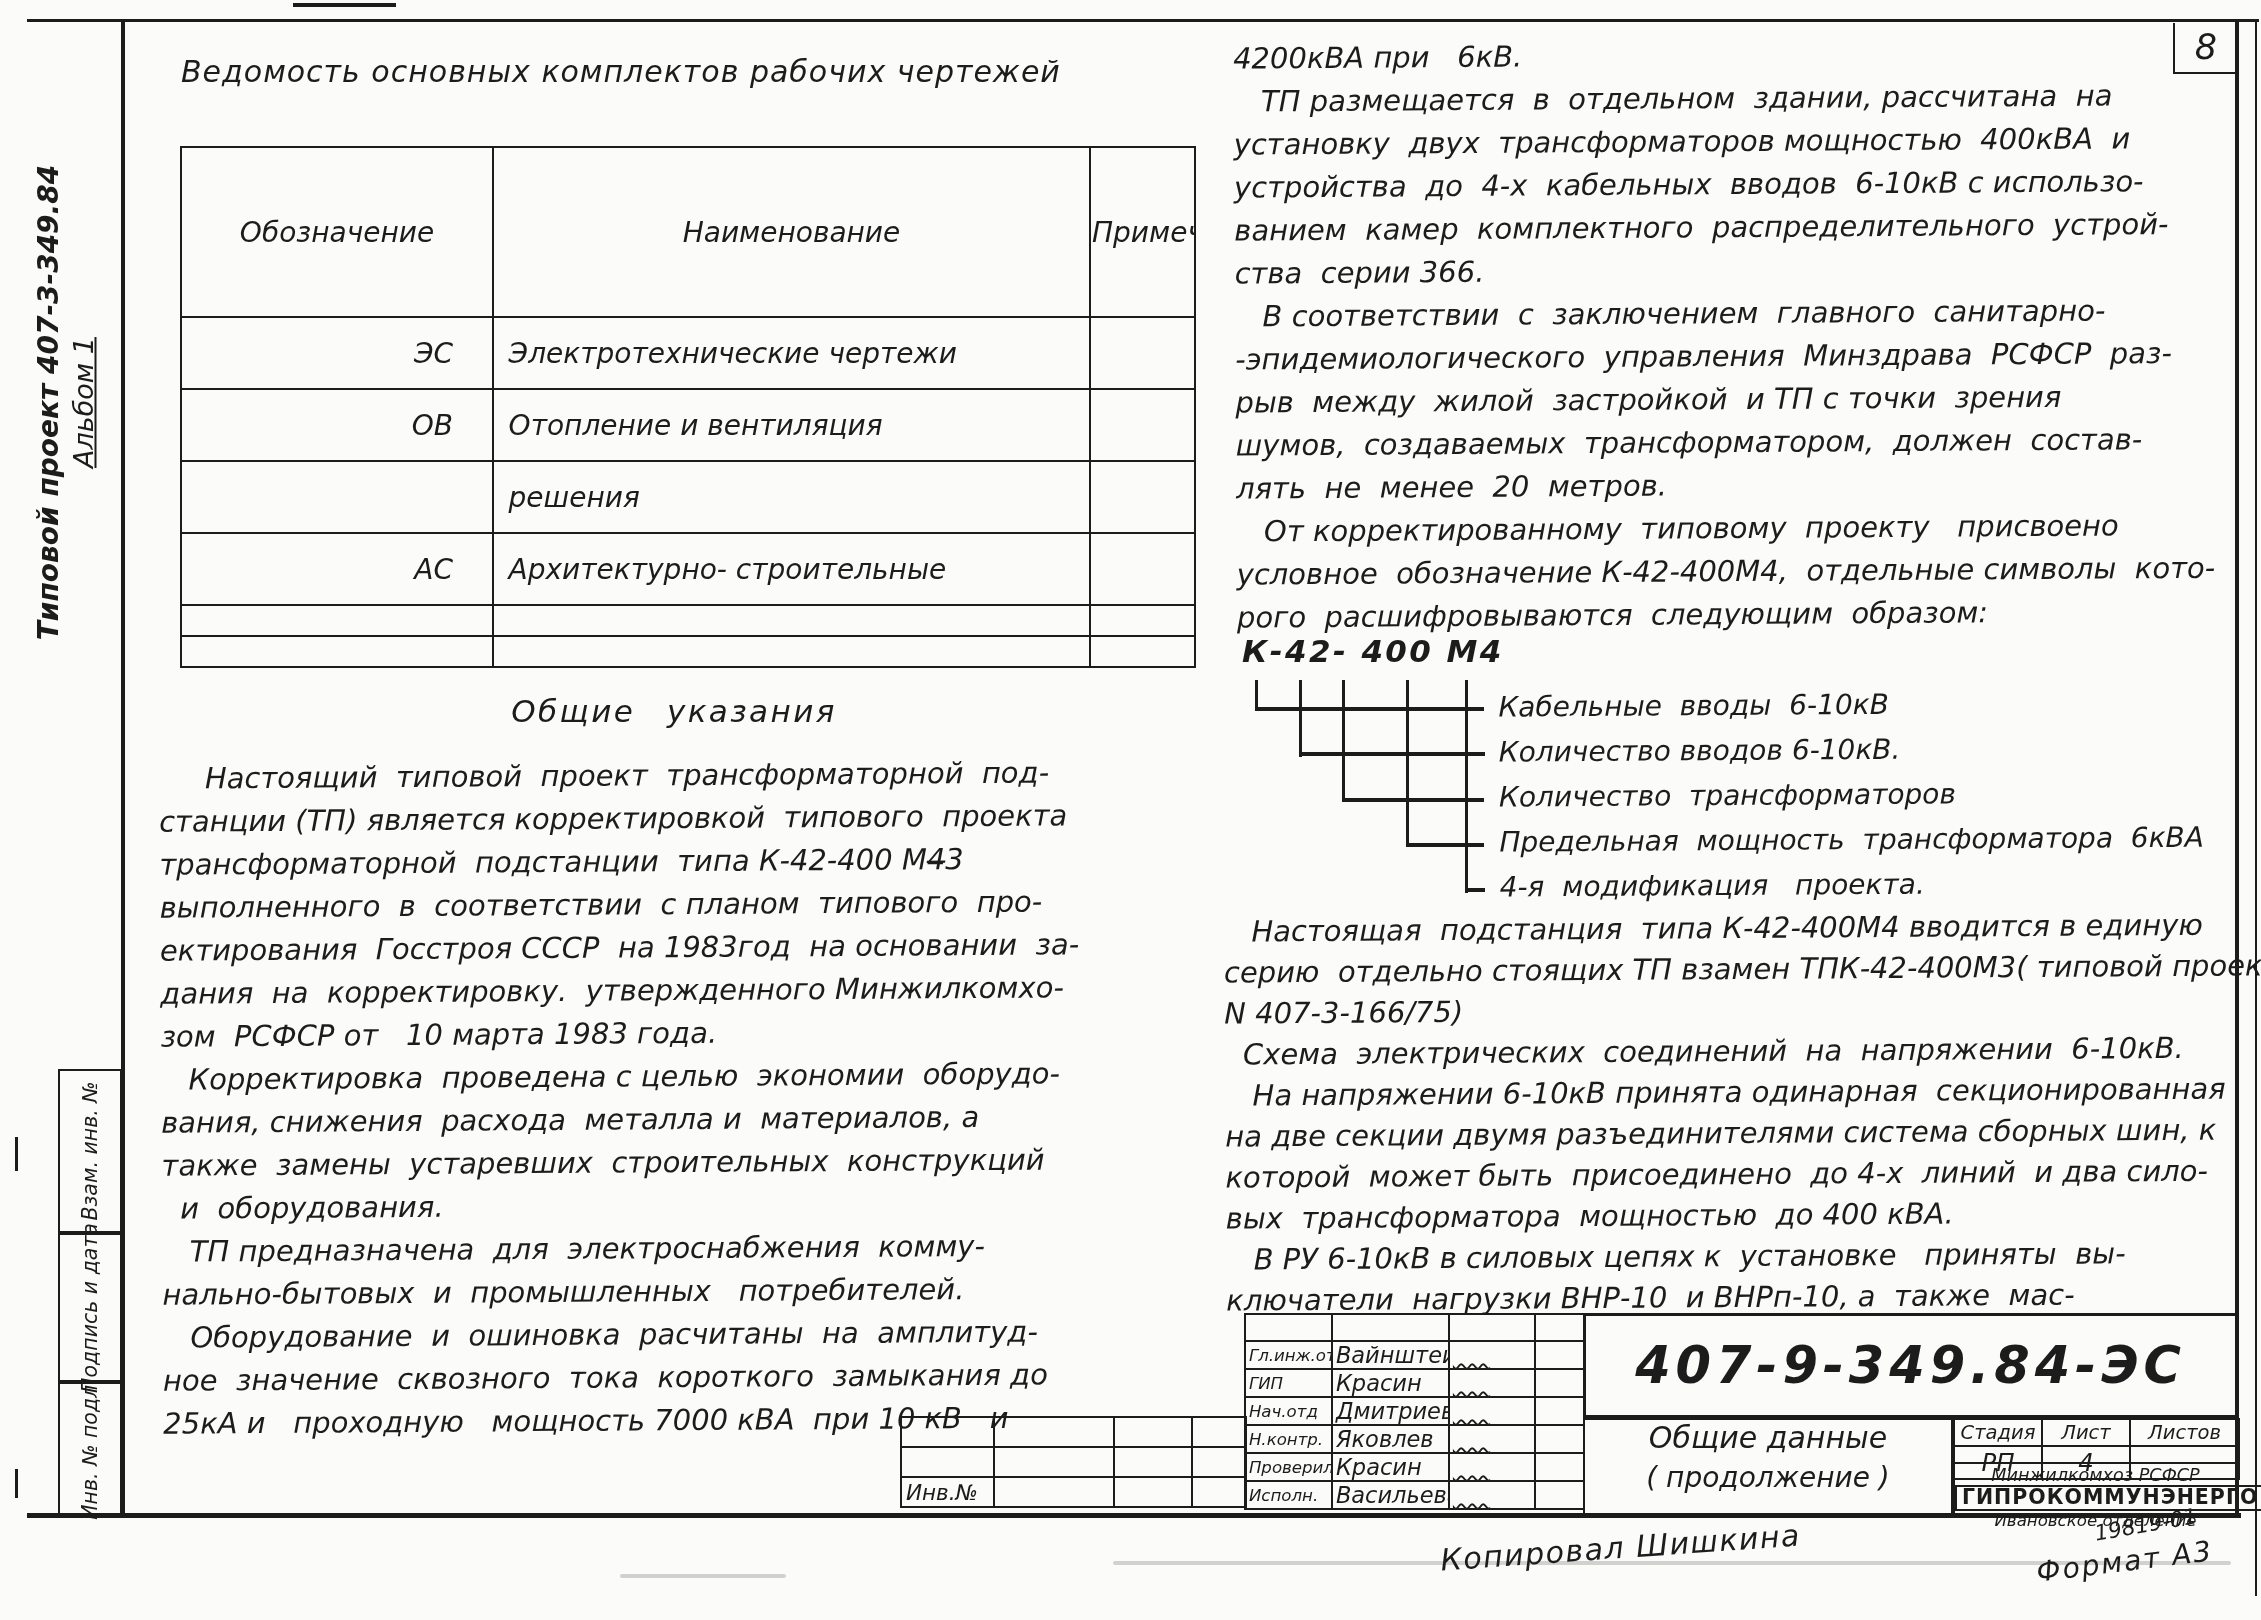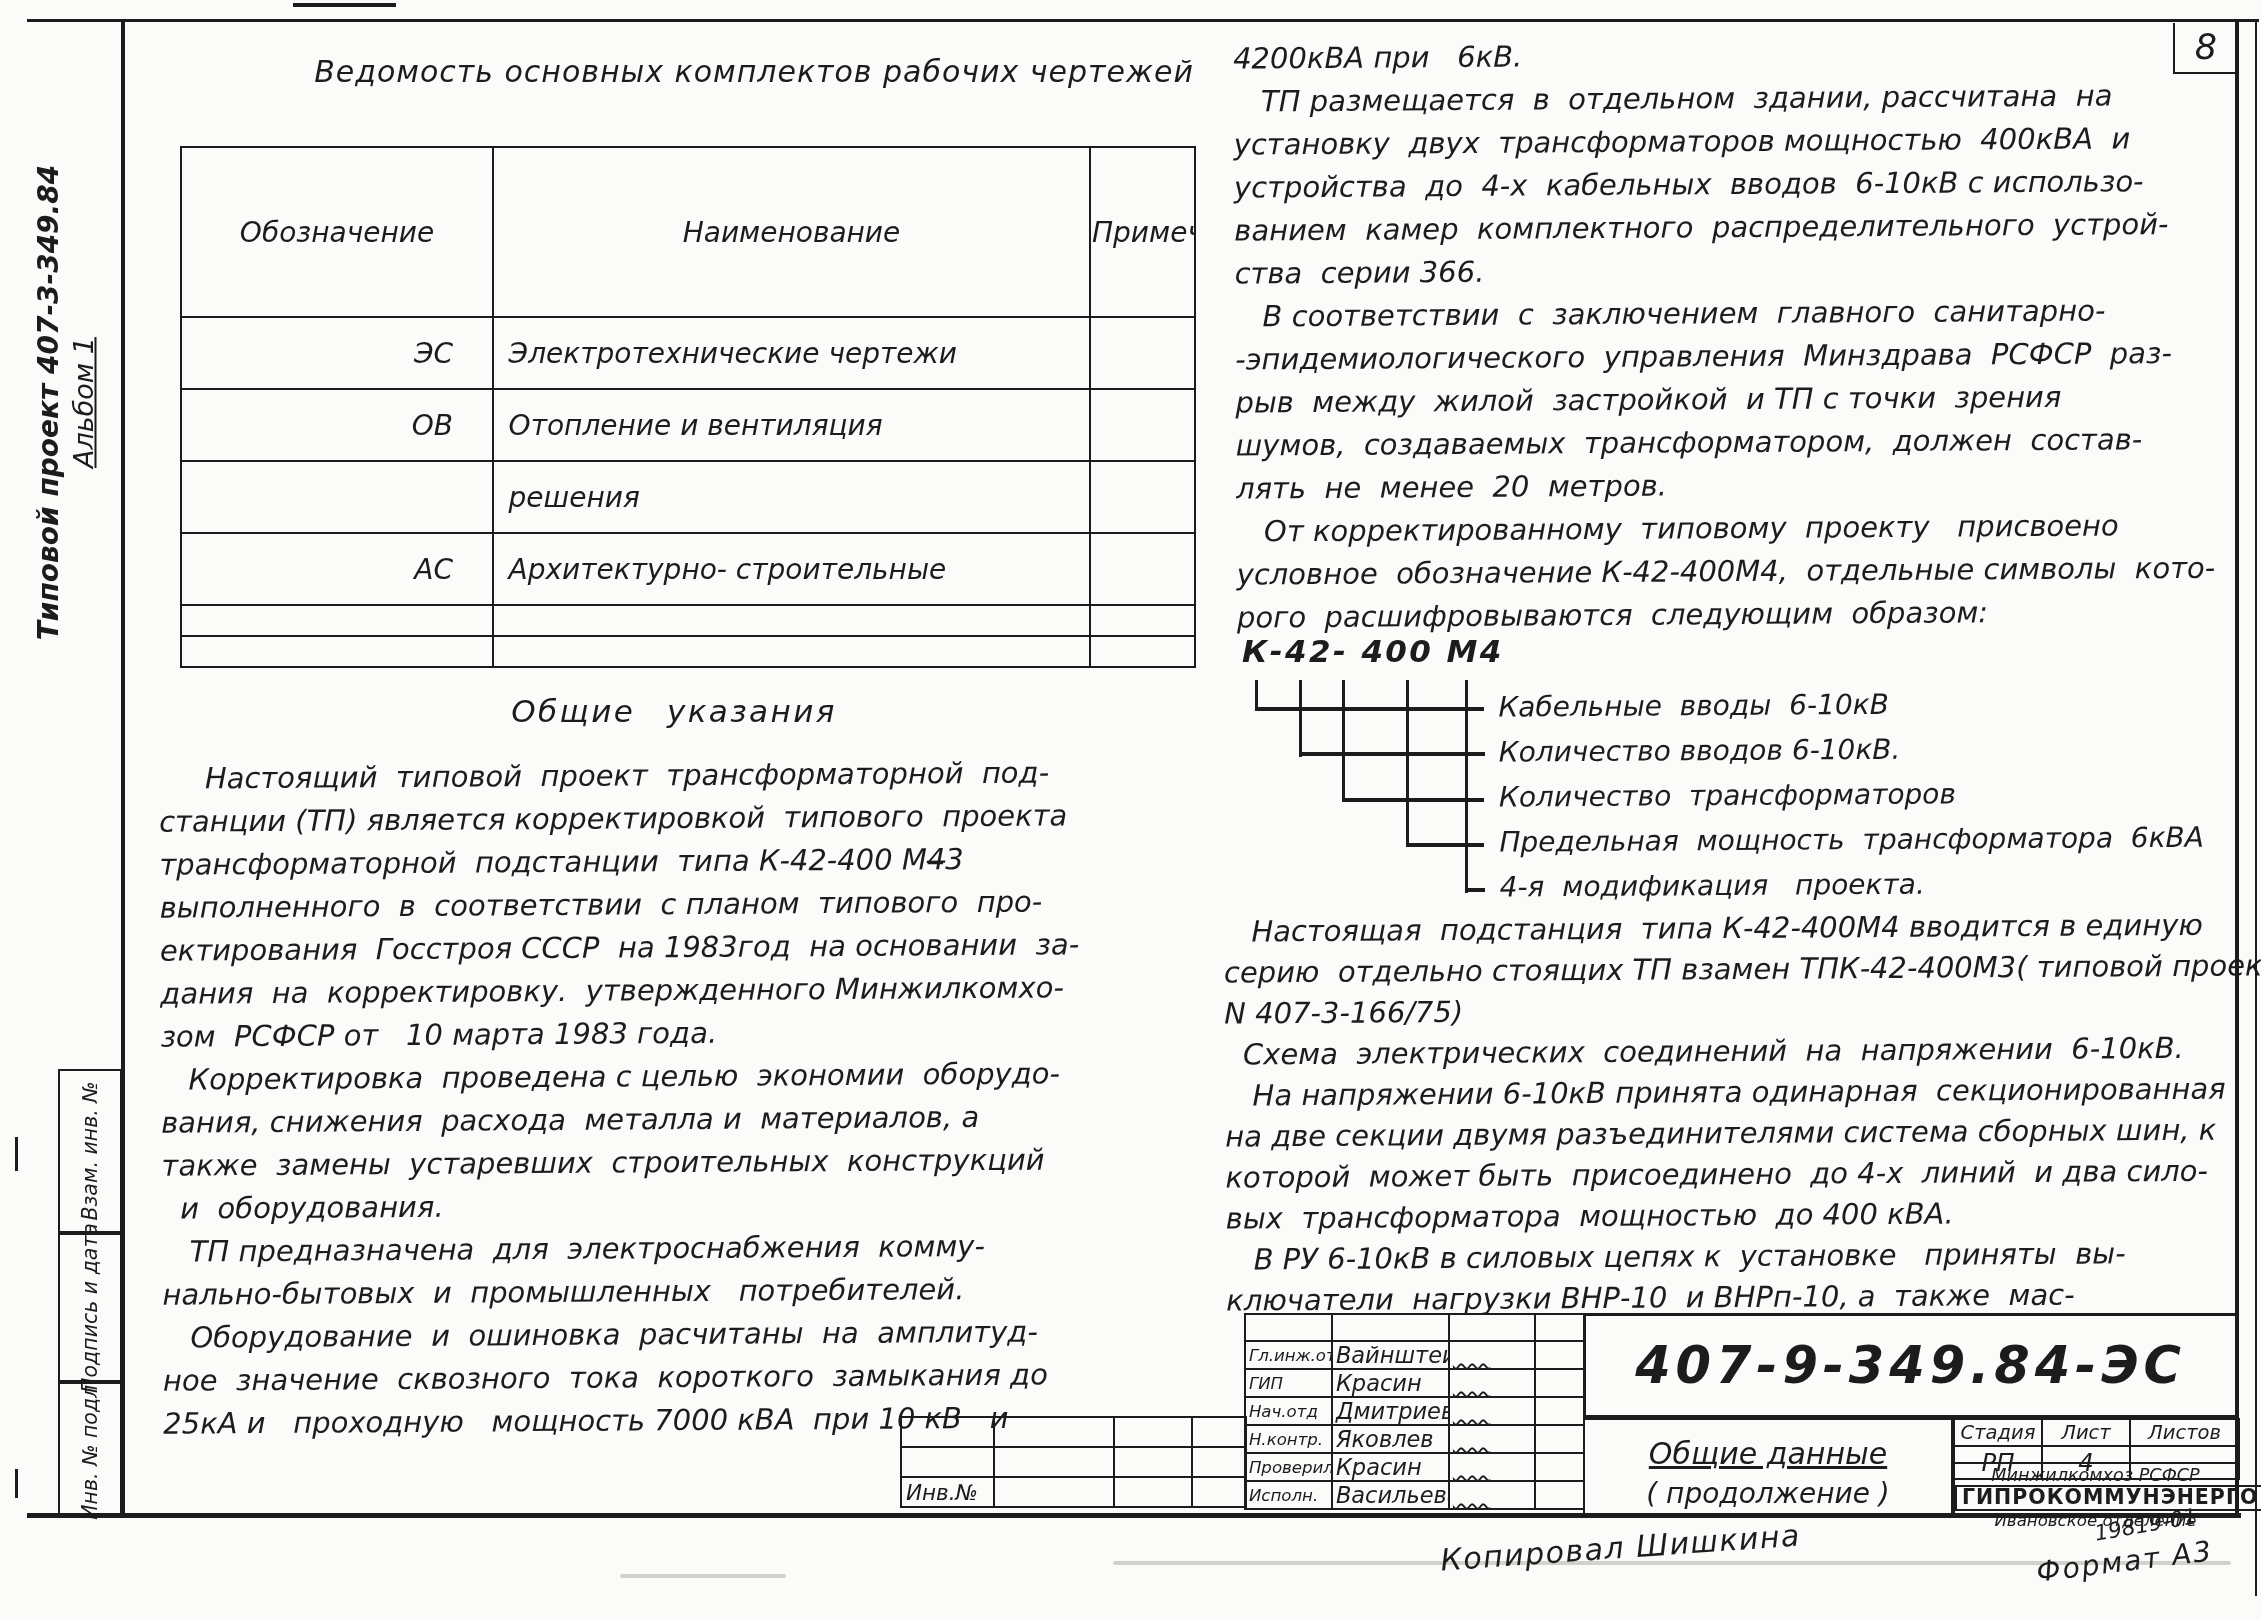--- a/index.html
+++ b/index.html
@@ -66,21 +66,21 @@
   <div class="box vcell" style="left:58px;top:1069px;width:64px;height:164px;">
     <span class="vtext hw">Взам. инв. №</span>
   </div>
   <div class="box vcell" style="left:58px;top:1233px;width:64px;height:149px;">
     <span class="vtext hw">Подпись и дата</span>
   </div>
   <div class="box vcell" style="left:58px;top:1382px;width:64px;height:134px;">
     <span class="vtext hw">Инв. № подл.</span>
   </div>
 
-  <div class="abs hw" style="left:181px;top:54px;width:1013px;text-align:right;font-size:30px;letter-spacing:1px;">Ведомость основных комплектов рабочих чертежей</div>
+  <div class="abs hw" style="left:181px;top:54px;width:1013px;text-align:left;font-size:30px;letter-spacing:1px;">Ведомость основных комплектов рабочих чертежей</div>
   <table id="drawings">
     <colgroup>
         <col style="width:312px">
         <col style="width:597px">
         <col style="width:105px">
       </colgroup>
     <thead>
         <tr>
           <td>Обозначение</td>
           <td>Наименование</td>
@@ -270,21 +270,21 @@
           <td></td>
         </tr>
       </tbody>
   </table>
 
   <div class="box" style="left:1583px;top:1313px;width:655px;height:105px;display:flex;align-items:center;justify-content:center;border-width:3.4px;">
     <span class="hw" style="font-size:51px;font-weight:bold;letter-spacing:4.9px;">407-9-349.84-ЭС</span>
   </div>
 
   <div class="box" style="left:1583px;top:1418px;width:370px;height:98px;text-align:center;">
-    <div class="hw" style="font-size:30px;margin-top:16px;text-decoration:underline;">Общие  данные</div>
+    <div class="hw" style="font-size:30px;margin-top:0;">Общие  данные</div>
     <div class="hw" style="font-size:28px;margin-top:5.9px;">( продолжение )</div>
   </div>
 
   <table id="stagetable">
     <colgroup>
         <col style="width:88px">
         <col style="width:88px">
         <col style="width:109px">
       </colgroup>
     <thead>

